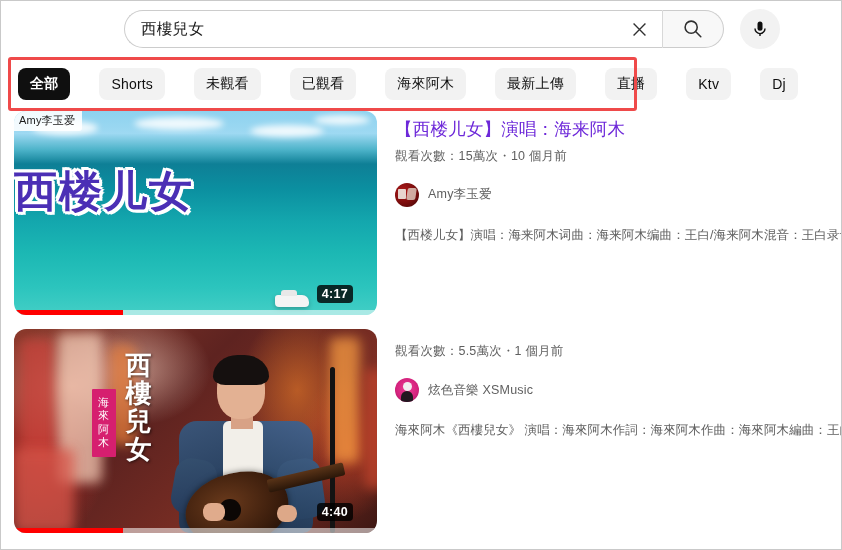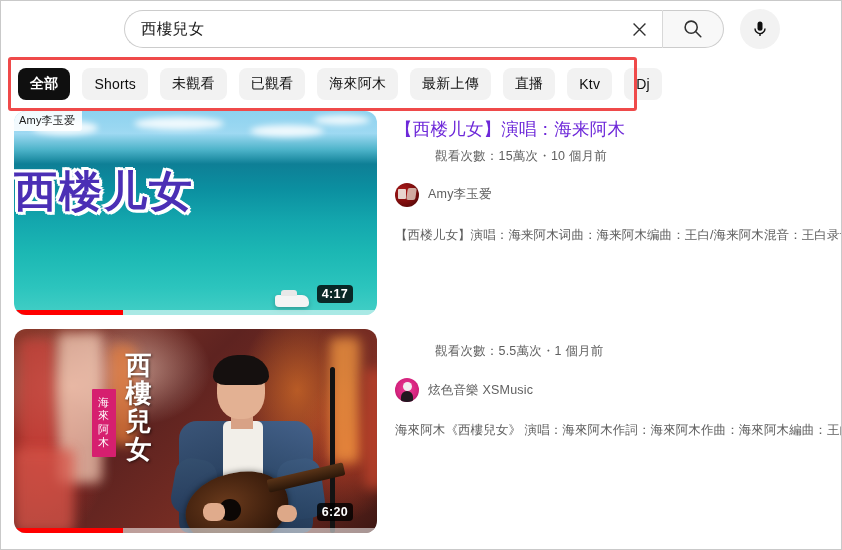--- a/index.html
+++ b/index.html
@@ -86,21 +86,21 @@
     cursor: pointer;
   }
 
   
   .chips-row {
     position: absolute;
     left: 0; top: 58px;
     width: 842px; height: 50px;
     display: flex;
     align-items: center;
-    gap: 12px;
+    gap: 29px;
     padding-left: 17px;
     box-sizing: border-box;
     background: #fff;
     overflow: hidden;
   }
   .chip {
     flex: 0 0 auto;
     height: 32px;
     padding: 0 12px;
     border-radius: 8px;
@@ -420,21 +420,20 @@
     white-space: nowrap;
     letter-spacing: 0.2px;
     cursor: pointer;
   }
   .vid-stats {
     margin-top: 7px;
     font-size: 12.5px;
     color: #606060;
     white-space: nowrap;
     letter-spacing: 0.2px;
-    margin-left: 40px;
   }
   .channel {
     margin-top: 18px;
     display: flex;
     align-items: center;
     gap: 9px;
     cursor: pointer;
   }
   .avatar {
     width: 24px; height: 24px;
@@ -615,21 +614,21 @@
             <div class="guitar-body"></div>
             <div class="guitar-hole"></div>
             <div class="guitar-neck"></div>
             <div class="s-hand-l"></div>
             <div class="s-hand-r"></div>
 
           </div>
         </div>
         <div class="stage2-title">西樓兒女</div>
         <div class="stage2-banner">海來阿木</div>
-        <div class="duration">6:20</div>
+        <div class="duration">4:40</div>
         <div class="progress-track">
           <div class="progress-fill" style="width:30%"></div>
         </div>
       </div>
 
       <div class="meta">
         <div class="vid-stats">觀看次數：5.5萬次・1 個月前</div>
         <div class="channel">
           <div class="avatar avatar-2"></div>
           <span class="channel-name">炫色音樂 XSMusic</span>

